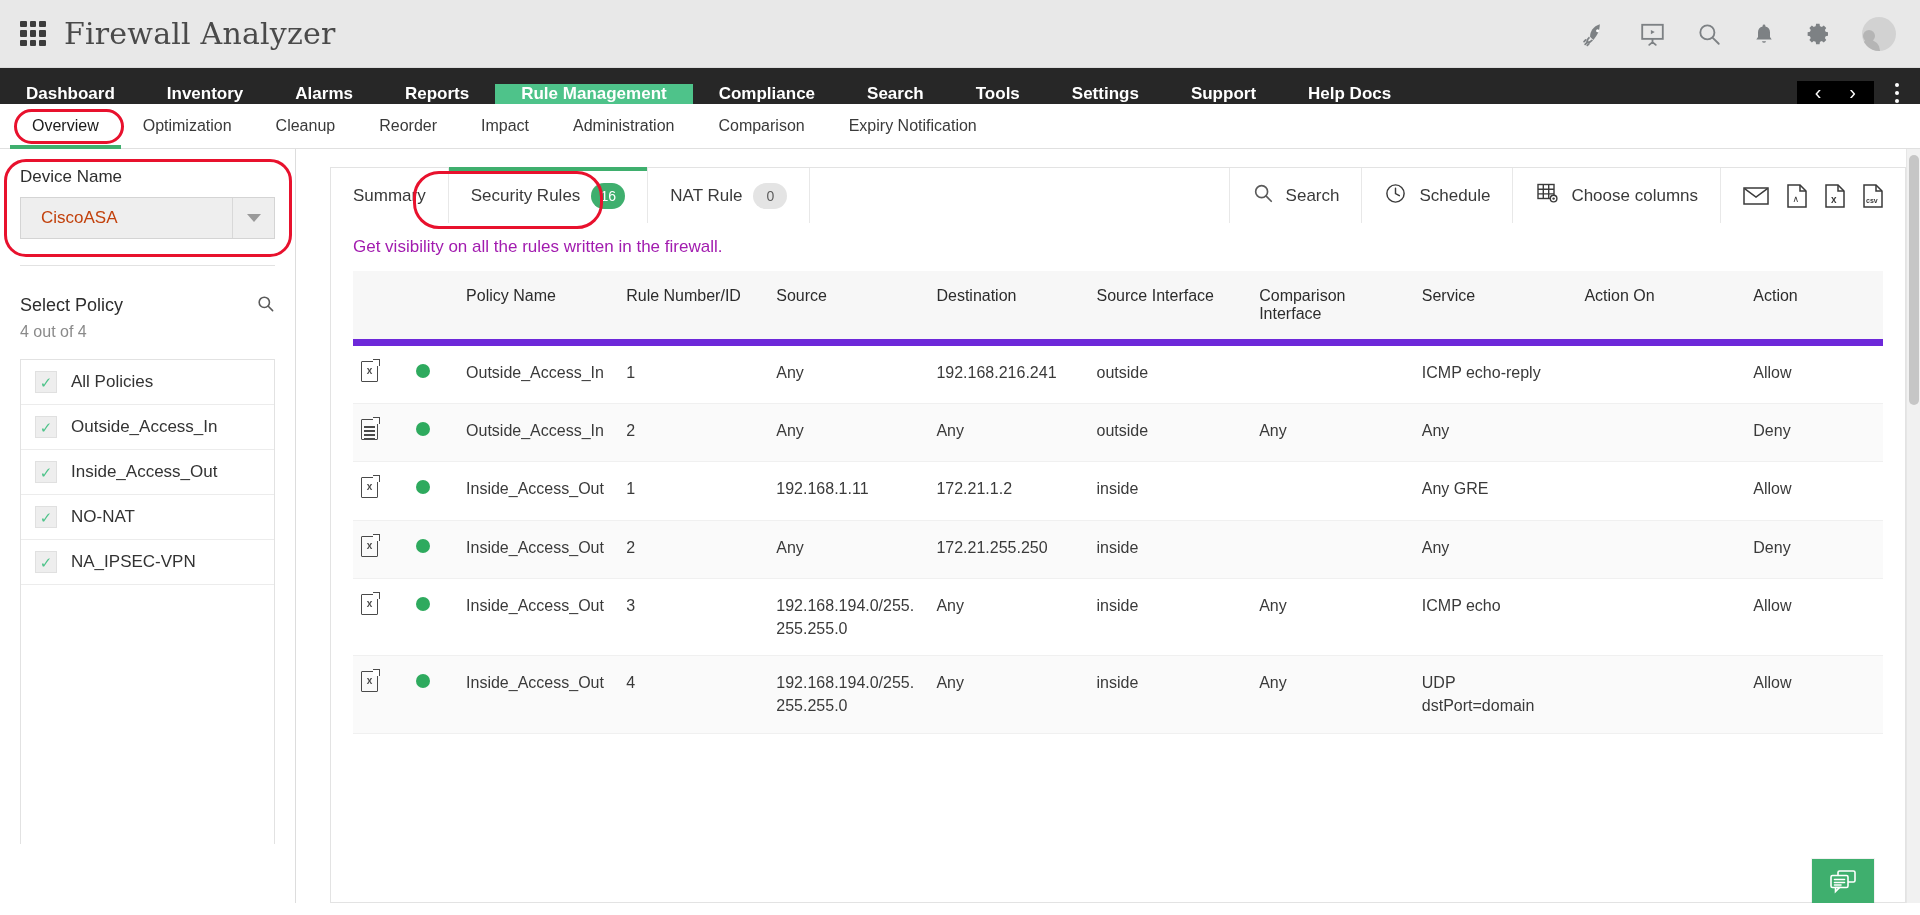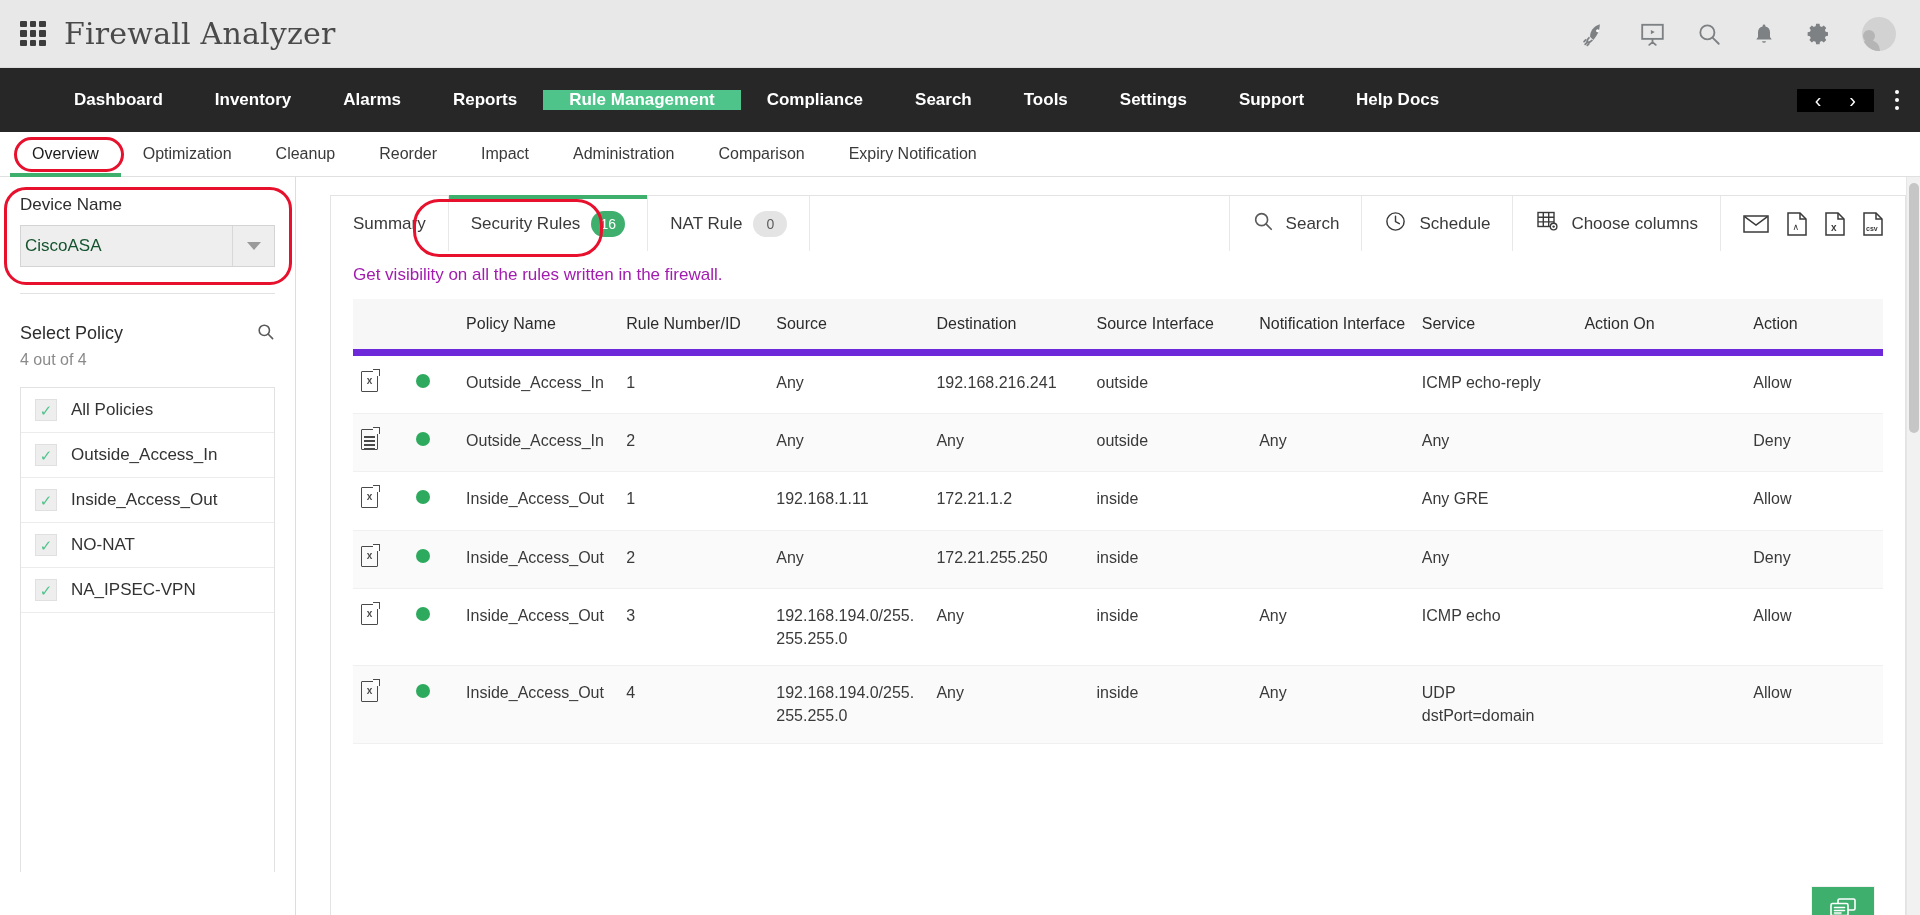--- a/index.html
+++ b/index.html
@@ -48,26 +48,25 @@
     background: #d2d2d2;
     display: flex; align-items: flex-end; justify-content: center;
     overflow: hidden;
     cursor: pointer;
   }
   .avatar .head { width: 12px; height: 12px; border-radius: 50%; background: #b5b5b5; position: relative; top: -9px; }
   .avatar .body { width: 21px; height: 11px; border-radius: 11px 11px 0 0; background: #b5b5b5; position: relative; left: -16px; top: 0px;}
 
   
   .main-nav {
-    height: 64px;
+    height: 36px;
     background: #272727;
     display: flex;
-    align-items: center;
+    align-items: flex-end;
     position: relative;
-    padding-left: 48px;
   }
   .nav-item {
     display: flex; align-items: center;
     padding: 0 26px;
     color: #ffffff;
     font-size: 17px;
     font-weight: bold;
     cursor: pointer;
     white-space: nowrap;
   }
@@ -138,21 +137,21 @@
   .side-label { font-size: 17px; color: #2e2e2e; margin-bottom: 10px; }
   .device-select {
     display: flex; height: 42px;
     border: 1px solid #d4d4d4;
     background: #eeeeee;
     align-items: stretch;
     cursor: pointer;
   }
   .device-select .val {
     flex: 1; display: flex; align-items: center;
-    padding-left: 4px; font-size: 17px; color: #14532d;
+    padding-left: 20px; font-size: 17px; color: #c2410c;
   }
   .device-select .arrow {
     width: 42px; border-left: 1px solid #d8d8d8;
     display: flex; align-items: center; justify-content: center;
   }
   .caret-down {
     width: 0; height: 0;
     border-left: 7px solid transparent;
     border-right: 7px solid transparent;
     border-top: 8px solid #9a9a9a;
@@ -547,21 +546,21 @@
         <table class="rules">
           <thead>
             <tr>
               <th class="col-icon"></th>
               <th class="col-dot"></th>
               <th class="col-pol">Policy Name</th>
               <th class="col-rn">Rule Number/ID</th>
               <th class="col-src">Source</th>
               <th class="col-dst">Destination</th>
               <th class="col-si">Source Interface</th>
-              <th class="col-di">Notification Interface</th>
+              <th class="col-di">Comparison Interface</th>
               <th class="col-svc">Service</th>
               <th class="col-app">Action On</th>
               <th class="col-act">Action</th>
             </tr>
           </thead>
           <tbody>
 
             <tr>
               <td>
                 <span class="doc-ico">

